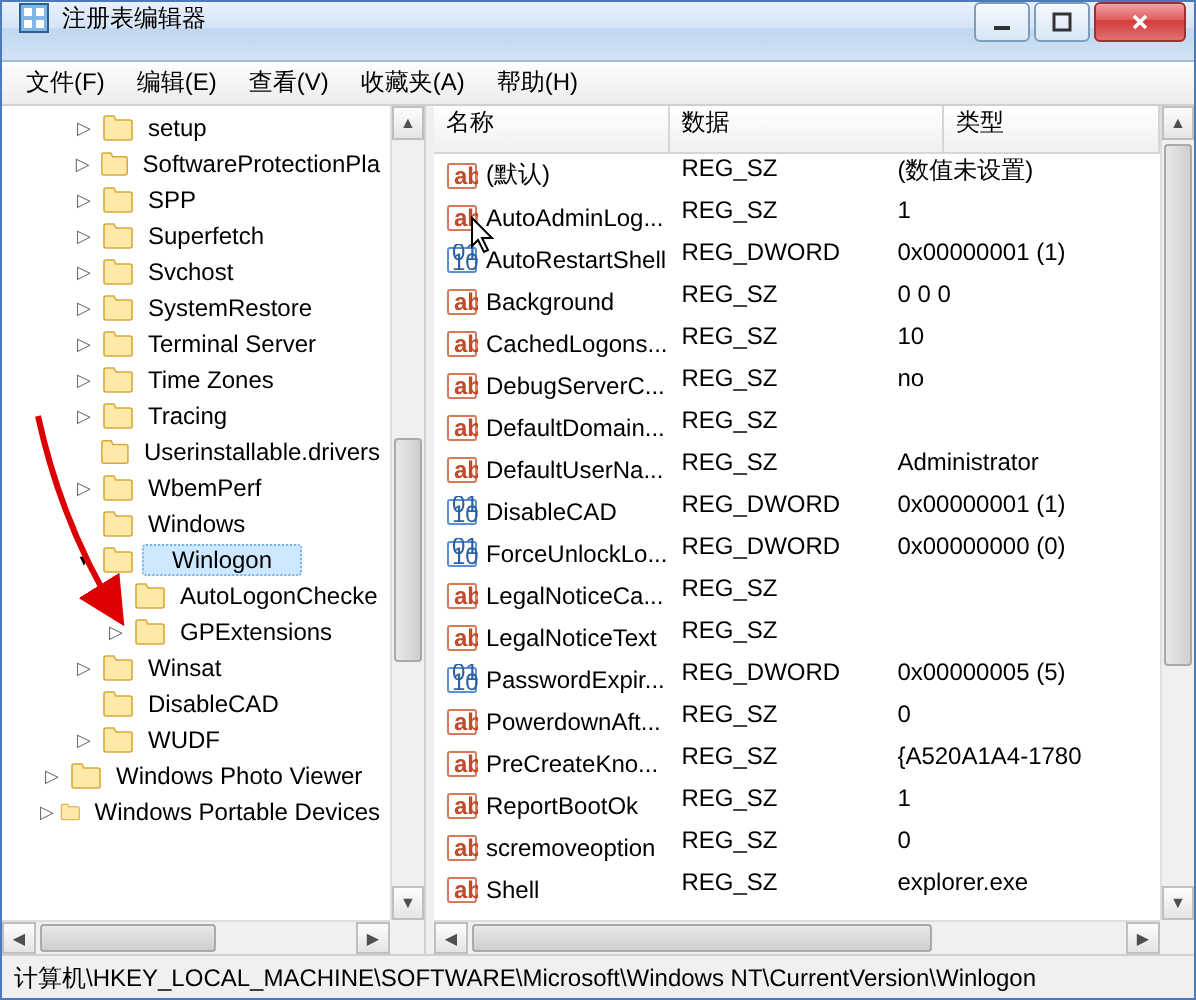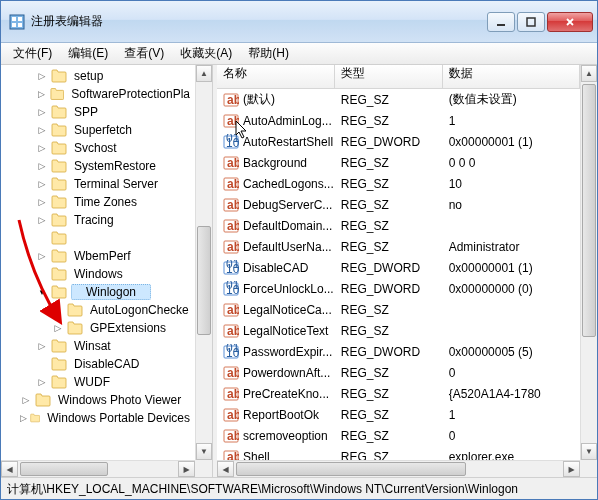--- a/index.html
+++ b/index.html
@@ -1,18 +1,18 @@
 <!DOCTYPE html>
 <html><head>
 <meta charset="utf-8">
 <style>
 *{box-sizing:border-box;margin:0;padding:0;font-family:"Microsoft YaHei","Segoe UI",Tahoma,sans-serif;font-size:12px}
 html,body{width:598px;height:500px;overflow:hidden}
 .window{width:598px;height:500px;background:#f0f0f0;border:1px solid #4a7ab8;display:flex;flex-direction:column}
-.titlebar{height:42px;background:linear-gradient(to bottom,#e8f1fb 0%,#d4e4f7 45%,#c0d8f0 46%,#d1e2f5 100%);display:flex;align-items:center;padding:0 4px 0 8px;border-bottom:1px solid #9fb9d6}
+.titlebar{height:30px;background:linear-gradient(to bottom,#e8f1fb 0%,#d4e4f7 45%,#c0d8f0 46%,#d1e2f5 100%);display:flex;align-items:flex-start;padding:0 4px 0 8px;border-bottom:1px solid #9fb9d6}
 .titlebar .appicon{width:16px;height:16px;margin-right:6px}
 .titlebar .title{flex:1;color:#000;font-size:12px}
 .winbtns{display:flex;gap:2px}
 .winbtn{width:28px;height:20px;border:1px solid #7f9db9;border-radius:3px;background:linear-gradient(to bottom,#f5f9fd,#d8e6f5);display:flex;align-items:center;justify-content:center;font-size:10px;color:#333}
 .winbtn.close{width:46px;background:linear-gradient(to bottom,#f0a2a2 0%,#e05b5b 45%,#d53a3a 46%,#e07070 100%);border-color:#a03030;color:#fff}
 .menubar{height:22px;background:linear-gradient(to bottom,#fdfdfd,#ececec);border-bottom:1px solid #d0d0d0;display:flex;align-items:center;padding:0 4px}
 .menuitem{padding:2px 8px;color:#000;cursor:default}
 .content{flex:1;display:flex;background:#fff;position:relative;min-height:0}
 .splitter{width:4px;background:#f0f0f0;cursor:ew-resize}
 .treepane{width:212px;background:#fff;position:relative;overflow:hidden;border-right:1px solid #d0d0d0}
@@ -20,21 +20,21 @@
 .treeitem{display:flex;align-items:center;height:18px;white-space:nowrap;cursor:default}
 .expander{width:14px;height:14px;display:inline-flex;align-items:center;justify-content:center;color:#666;font-size:9px;margin-right:2px}
 .expander.open{color:#000}
 .folder{width:16px;height:14px;margin-right:4px}
 .treeitem .label{padding:1px 3px;border-radius:2px}
 .treeitem.selected .label{background:#cde8ff;border:1px dotted #7bb4e3;padding:0 14px}
 .listpane{flex:1;background:#fff;position:relative;overflow:hidden}
 .listheader{height:24px;display:flex;background:linear-gradient(to bottom,#fff,#f0f0f0);border-bottom:1px solid #d6d6d6;position:absolute;top:0;left:0;right:17px}
 .listheader .col{border-right:1px solid #d6d6d6;padding:0 6px;color:#000;overflow:hidden;white-space:nowrap}
 .listbody{position:absolute;top:24px;left:0;right:17px;bottom:17px;overflow:hidden}
-.row{display:flex;height:21px;align-items:center;cursor:default}
+.row{display:flex;height:21px;cursor:default}
 .row .cell{padding:0 6px;overflow:hidden;white-space:nowrap;text-overflow:ellipsis}
 .row .cell.name{display:flex;align-items:center}
 .valicon{width:16px;height:16px;margin-right:4px;flex:0 0 16px}
 .vscroll{position:absolute;top:0;right:0;bottom:17px;width:17px;background:#f0f0f0;border-left:1px solid #dedede}
 .vscroll .btn{height:17px;background:linear-gradient(to bottom,#fdfdfd,#e4e4e4);border:1px solid #bfbfbf;display:flex;align-items:center;justify-content:center;font-size:8px;color:#505050}
 .vscroll .track{position:absolute;top:17px;bottom:17px;left:0;right:0}
 .vscroll .thumb{position:absolute;left:1px;right:1px;background:linear-gradient(to right,#e8e8e8,#cfcfcf);border:1px solid #a9a9a9;border-radius:2px}
 .vscroll .btn.down{position:absolute;bottom:0;left:0;right:0}
 .hscroll{position:absolute;left:0;right:17px;bottom:0;height:17px;background:#f0f0f0;border-top:1px solid #dedede;display:flex}
 .hscroll .btn{width:17px;background:linear-gradient(to bottom,#fdfdfd,#e4e4e4);border:1px solid #bfbfbf;display:flex;align-items:center;justify-content:center;font-size:8px;color:#505050}
@@ -150,20 +150,21 @@
             <svg class="folder" viewBox="0 0 16 14">
               <path d="M1 3 L1 12 Q1 13 2 13 L14 13 Q15 13 15 12 L15 4 Q15 3 14 3 L7 3 L6 1 L2 1 Q1 1 1 2 Z" fill="#ffe9a8" stroke="#d6a93c" stroke-width="0.8"></path>
             </svg>
             <span class="label">Tracing</span>
           </div>
           <div class="treeitem" style="padding-left: 32px;">
             <span class="expander"></span>
             <svg class="folder" viewBox="0 0 16 14">
               <path d="M1 3 L1 12 Q1 13 2 13 L14 13 Q15 13 15 12 L15 4 Q15 3 14 3 L7 3 L6 1 L2 1 Q1 1 1 2 Z" fill="#ffe9a8" stroke="#d6a93c" stroke-width="0.8"></path>
             </svg>
+            <span class="label">Userinstallable.drivers</span>
           </div>
           <div class="treeitem" style="padding-left: 32px;">
             <span class="expander">▷</span>
             <svg class="folder" viewBox="0 0 16 14">
               <path d="M1 3 L1 12 Q1 13 2 13 L14 13 Q15 13 15 12 L15 4 Q15 3 14 3 L7 3 L6 1 L2 1 Q1 1 1 2 Z" fill="#ffe9a8" stroke="#d6a93c" stroke-width="0.8"></path>
             </svg>
             <span class="label">WbemPerf</span>
           </div>
           <div class="treeitem" style="padding-left: 32px;">
             <span class="expander"></span>
@@ -253,22 +254,22 @@
           </defs>
           <path d="M8 5 Q 20 60 48 105" stroke="#d00" stroke-width="3" fill="none" marker-end="url(#ah)"></path>
         </svg>
     </div>
 
     <div class="splitter"></div>
 
     <div class="listpane">
       <div class="listheader">
         <div class="col" id="colname" style="width: 120px;">名称</div>
+        <div class="col" id="coldata" style="width: 140px;">数据</div>
         <div class="col" id="coltype" style="width: 110px;">类型</div>
-        <div class="col" id="coldata" style="width: 140px;">数据</div>
       </div>
       <div class="listbody" id="listbody">
           <div class="row">
             <div class="cell name" style="width:120px">
               <svg class="valicon" viewBox="0 0 16 16">
                 <rect x="1" y="2" width="14" height="12" rx="1" fill="#fff" stroke="#d67a5a"></rect>
                 <text x="4" y="12" font-size="8" fill="#c04a2a" font-weight="bold">ab</text>
               </svg>
               <span>(默认)</span>
             </div>

